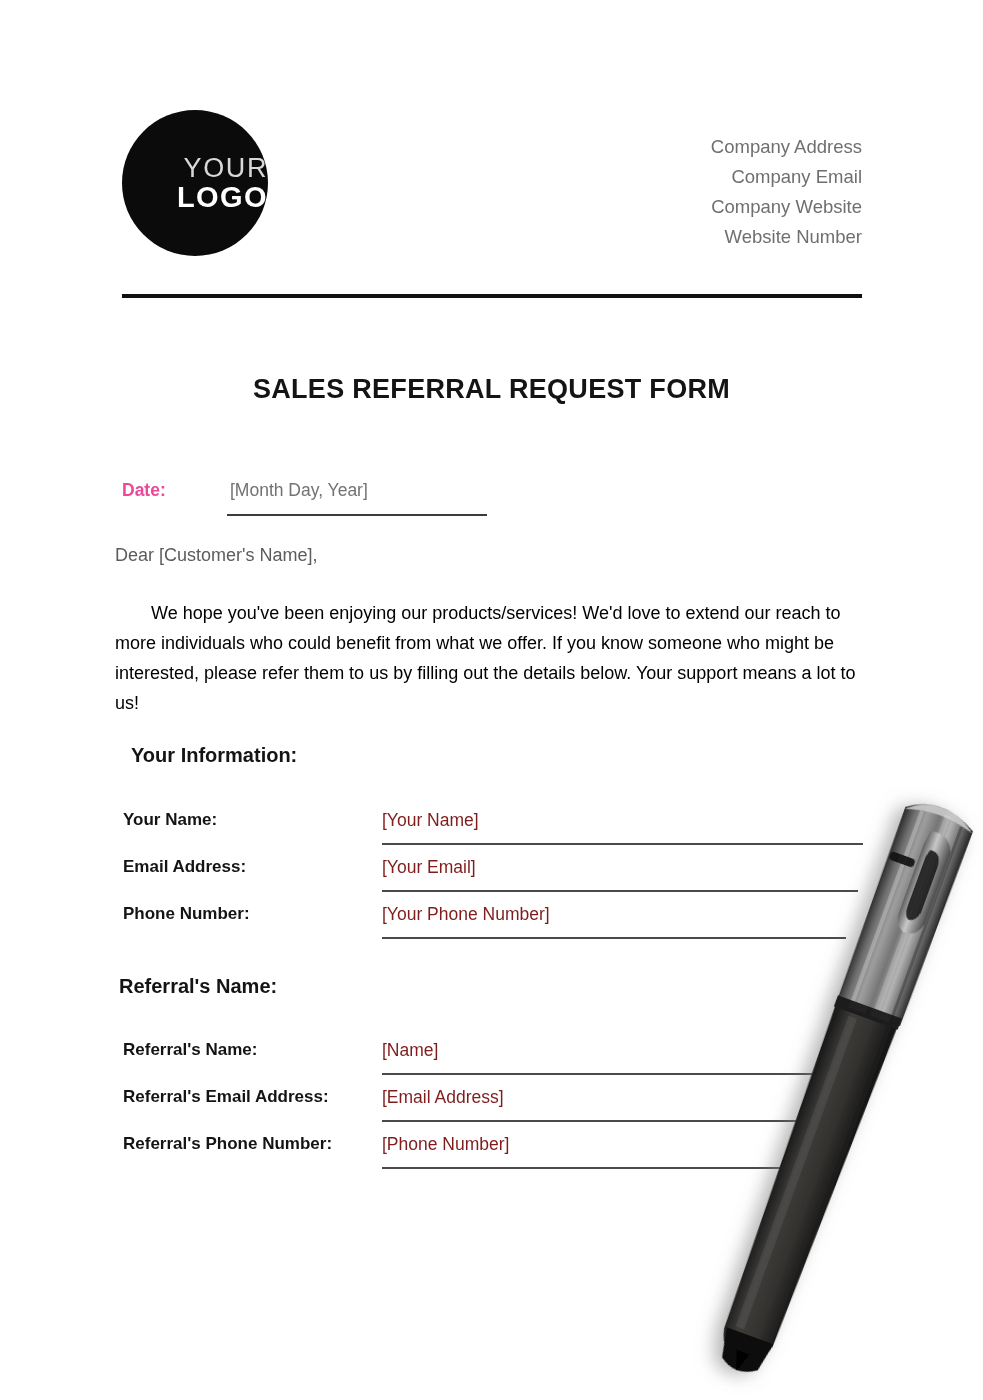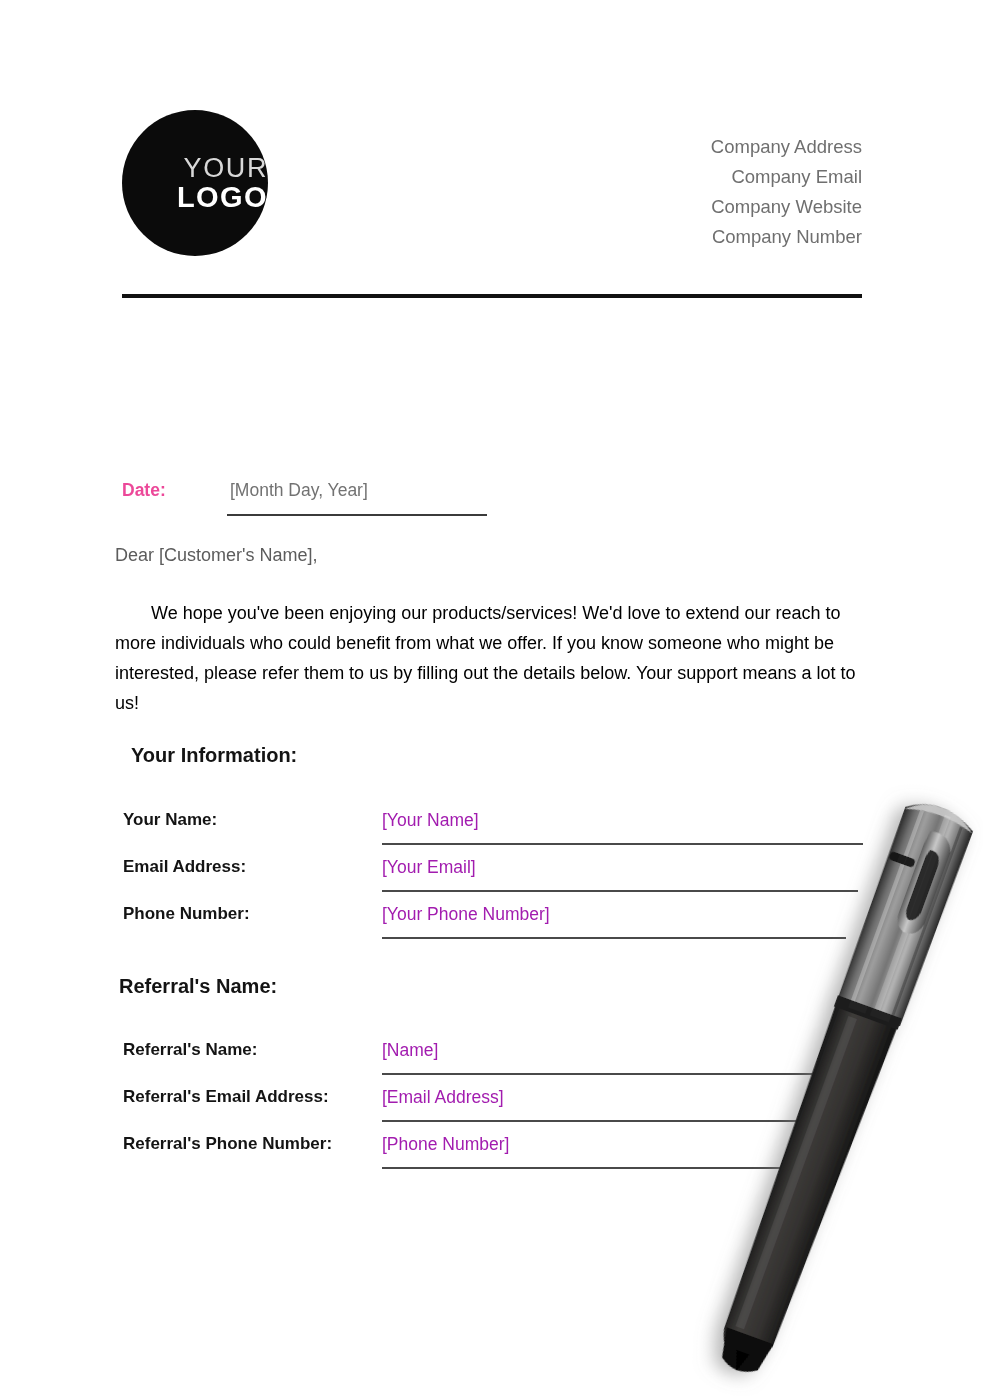--- a/index.html
+++ b/index.html
@@ -168,21 +168,21 @@
     font-size: 17px;
     font-weight: 700;
     color: #141414;
     white-space: nowrap;
   }
   .field-value {
     position: absolute;
     left: 259px;
     top: 8px;
     font-size: 17.5px;
-    color: #a21caf;
+    color: #7f1d1d;
     white-space: nowrap;
   }
   .field-line {
     position: absolute;
     left: 259px;
     top: 41px;
     height: 2px;
     background: #4a4a4a;
   }
 
@@ -203,26 +203,27 @@
 
   <div class="header">
     <div class="logo-circle">
       <span class="logo-line1">YOUR</span>
       <span class="logo-line2">LOGO</span>
     </div>
     <div class="company-info">
       <div>Company Address</div>
       <div>Company Email</div>
       <div>Company Website</div>
-      <div>Company Number</div>
+      <div>Website Number</div>
     </div>
   </div>
 
   <div class="rule"></div>
 
+  <div class="form-title">SALES REFERRAL REQUEST FORM</div>
 
   <div class="date-row">
     <span class="date-label">Date:</span>
     <span class="date-value">[Month Day, Year]</span>
     <span class="date-underline"></span>
   </div>
 
   <div class="salutation">Dear [Customer's Name],</div>
   <div class="body-paragraph">We hope you've been enjoying our products/services! We'd love to extend our reach to more individuals who could benefit from what we offer. If you know someone who might be interested, please refer them to us by filling out the details below. Your support means a lot to us!</div>
 

